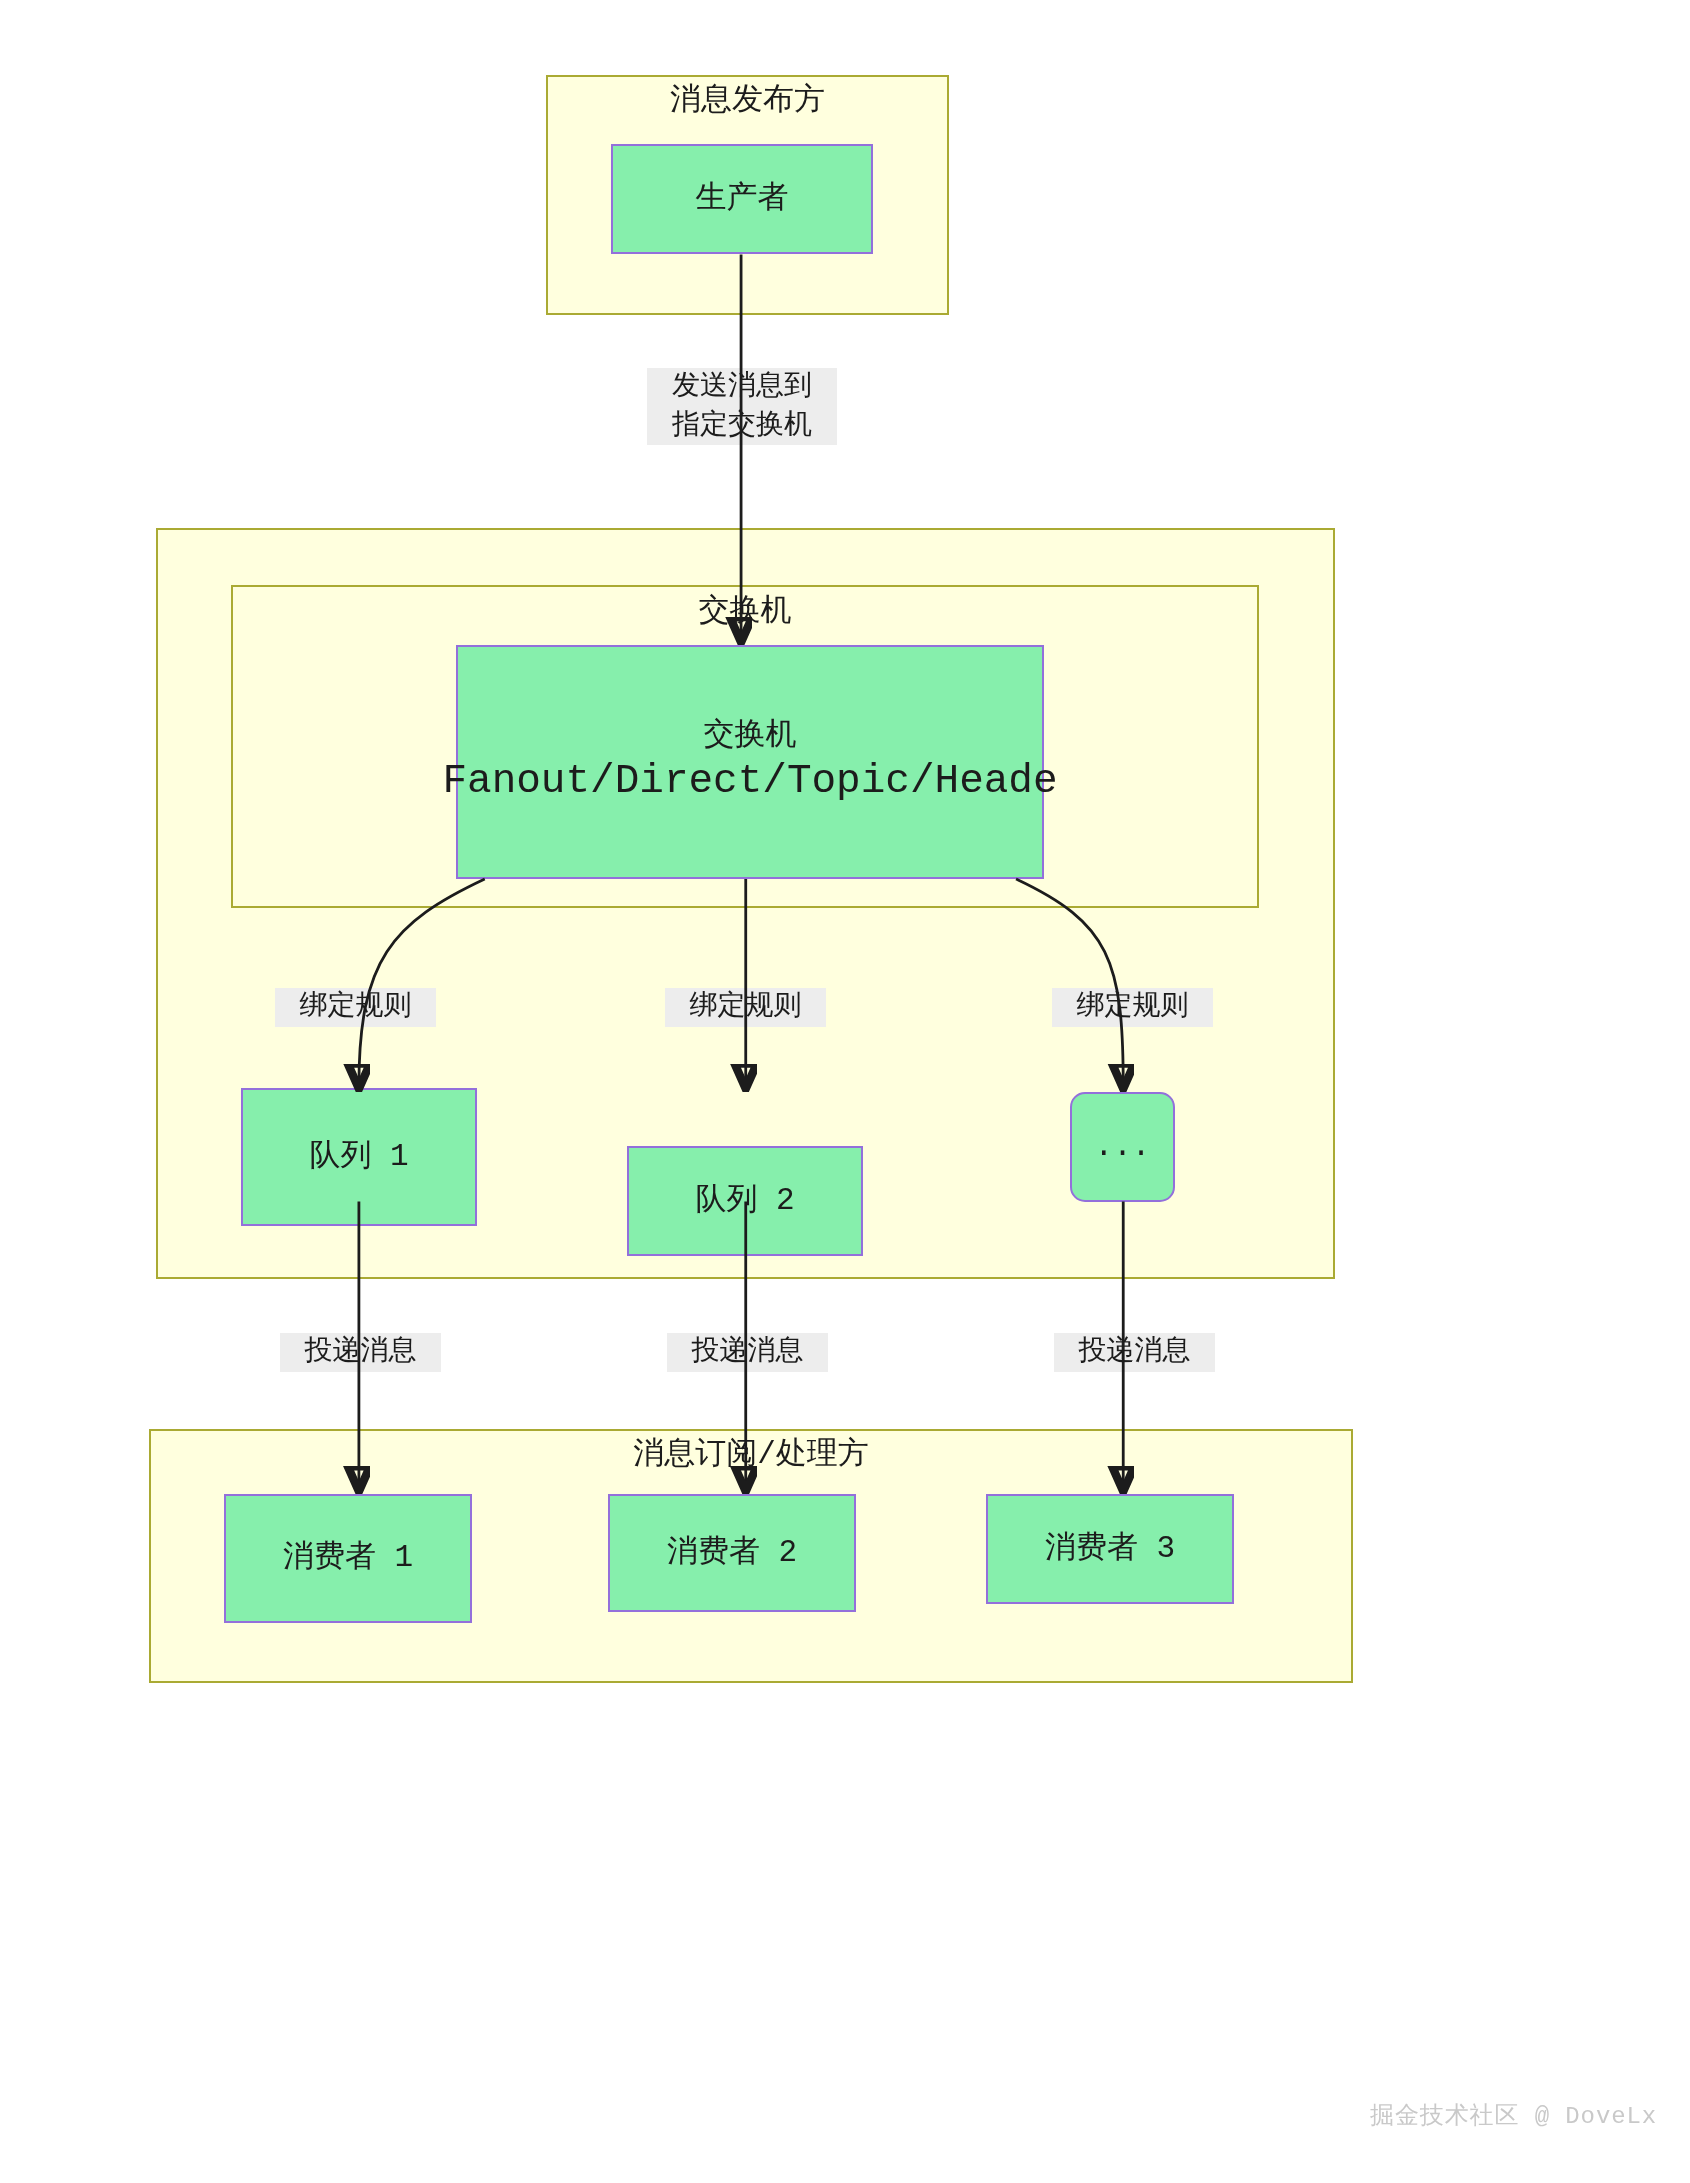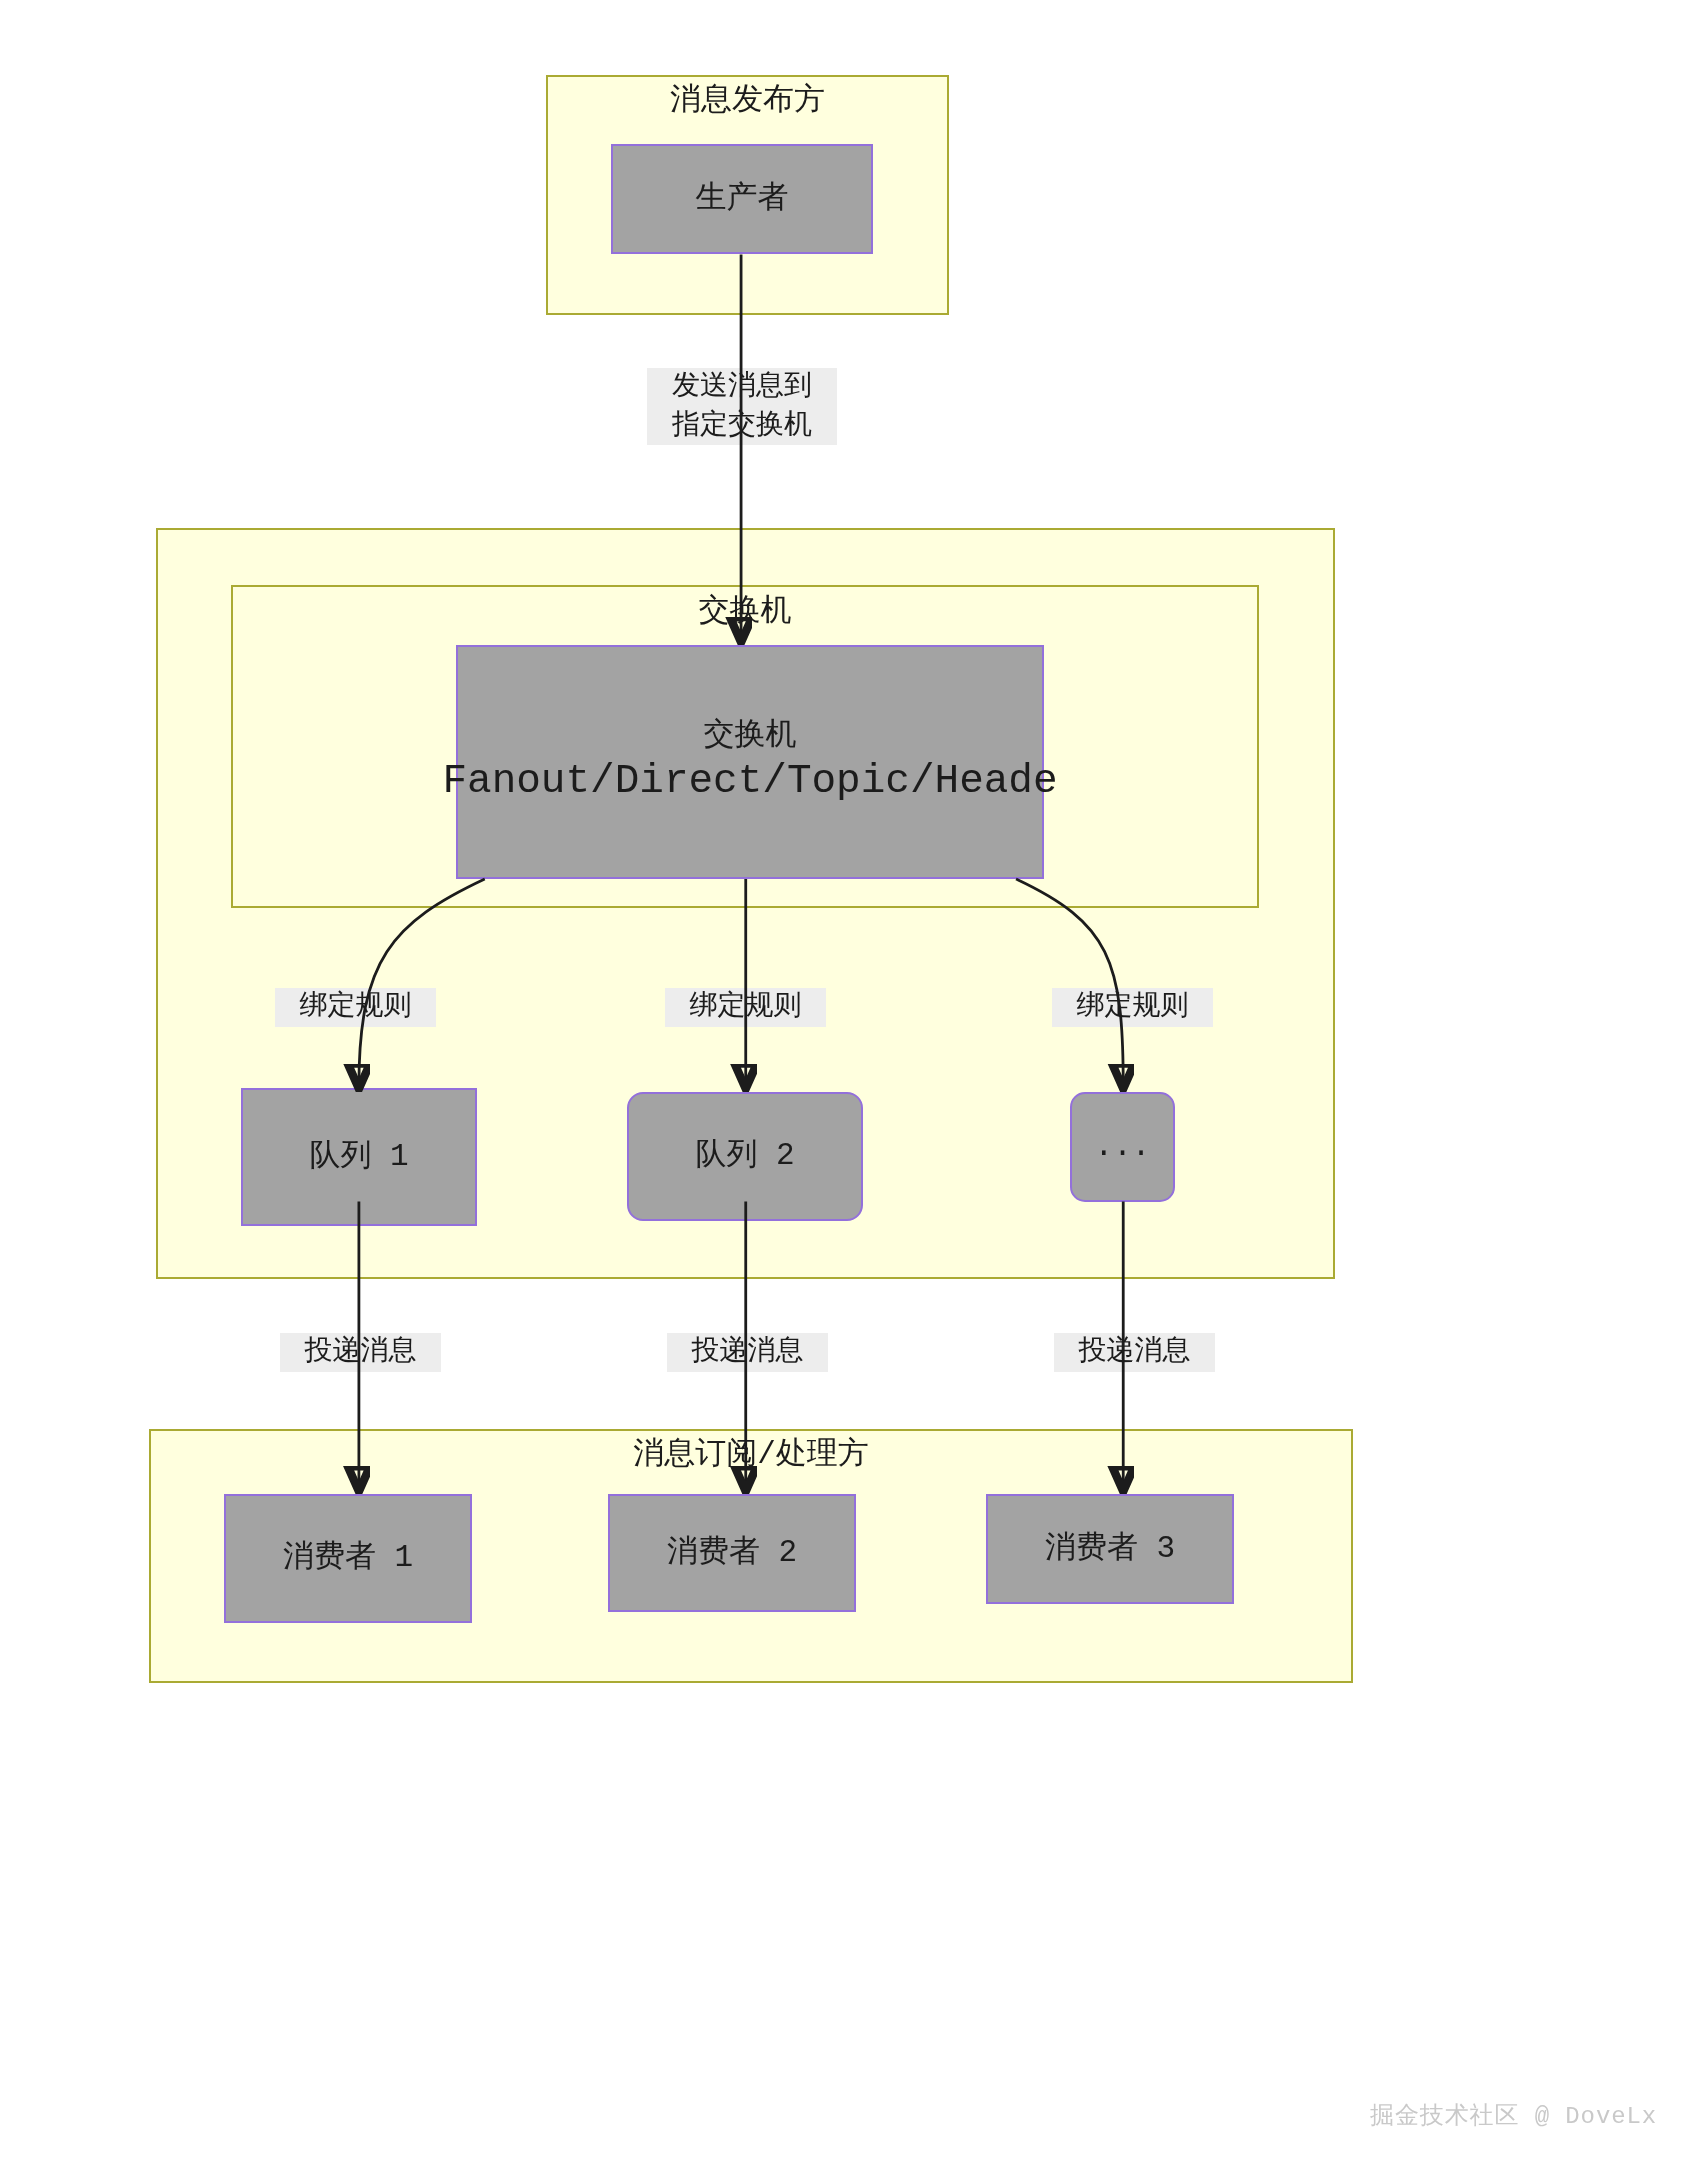--- a/index.html
+++ b/index.html
@@ -38,21 +38,21 @@
     text-align: center;
     font-size: 31px;
     line-height: 1.1;
     color: #1c1c1c;
     white-space: nowrap;
   }
 
   
   .node {
     position: absolute;
-    background: #a3a3a3;
+    background: #86efac;
     border: 2.8px solid #9370db;
     box-sizing: border-box;
     display: flex;
     flex-direction: column;
     align-items: center;
     justify-content: center;
     text-align: center;
     color: #1c1c1c;
     font-size: 31px;
     line-height: 1.25;
@@ -121,21 +121,21 @@
     <span class="line2">Fanout/Direct/Topic/Heade</span>
   </div>
 
   <div class="edge-label" style="left:275px; top:988px; width:157px;">绑定规则</div>
   <div class="edge-label" style="left:665px; top:988px; width:157px;">绑定规则</div>
   <div class="edge-label" style="left:1052px; top:988px; width:157px;">绑定规则</div>
 
   <div class="node" style="left:241px; top:1088px; width:236px; height:138px;">
     <span>队列 1</span>
   </div>
-  <div class="node" style="left:627px; top:1092px; width:236px; height:129px;border-radius:16px;">
+  <div class="node" style="left:627px; top:1146px; width:236px; height:110px;">
     <span>队列 2</span>
   </div>
   <div class="node rounded" style="left:1070px; top:1092px; width:105px; height:110px;">
     <span>...</span>
   </div>
 
   <div class="edge-label" style="left:280px; top:1333px; width:157px;">投递消息</div>
   <div class="edge-label" style="left:667px; top:1333px; width:157px;">投递消息</div>
   <div class="edge-label" style="left:1054px; top:1333px; width:157px;">投递消息</div>
 

